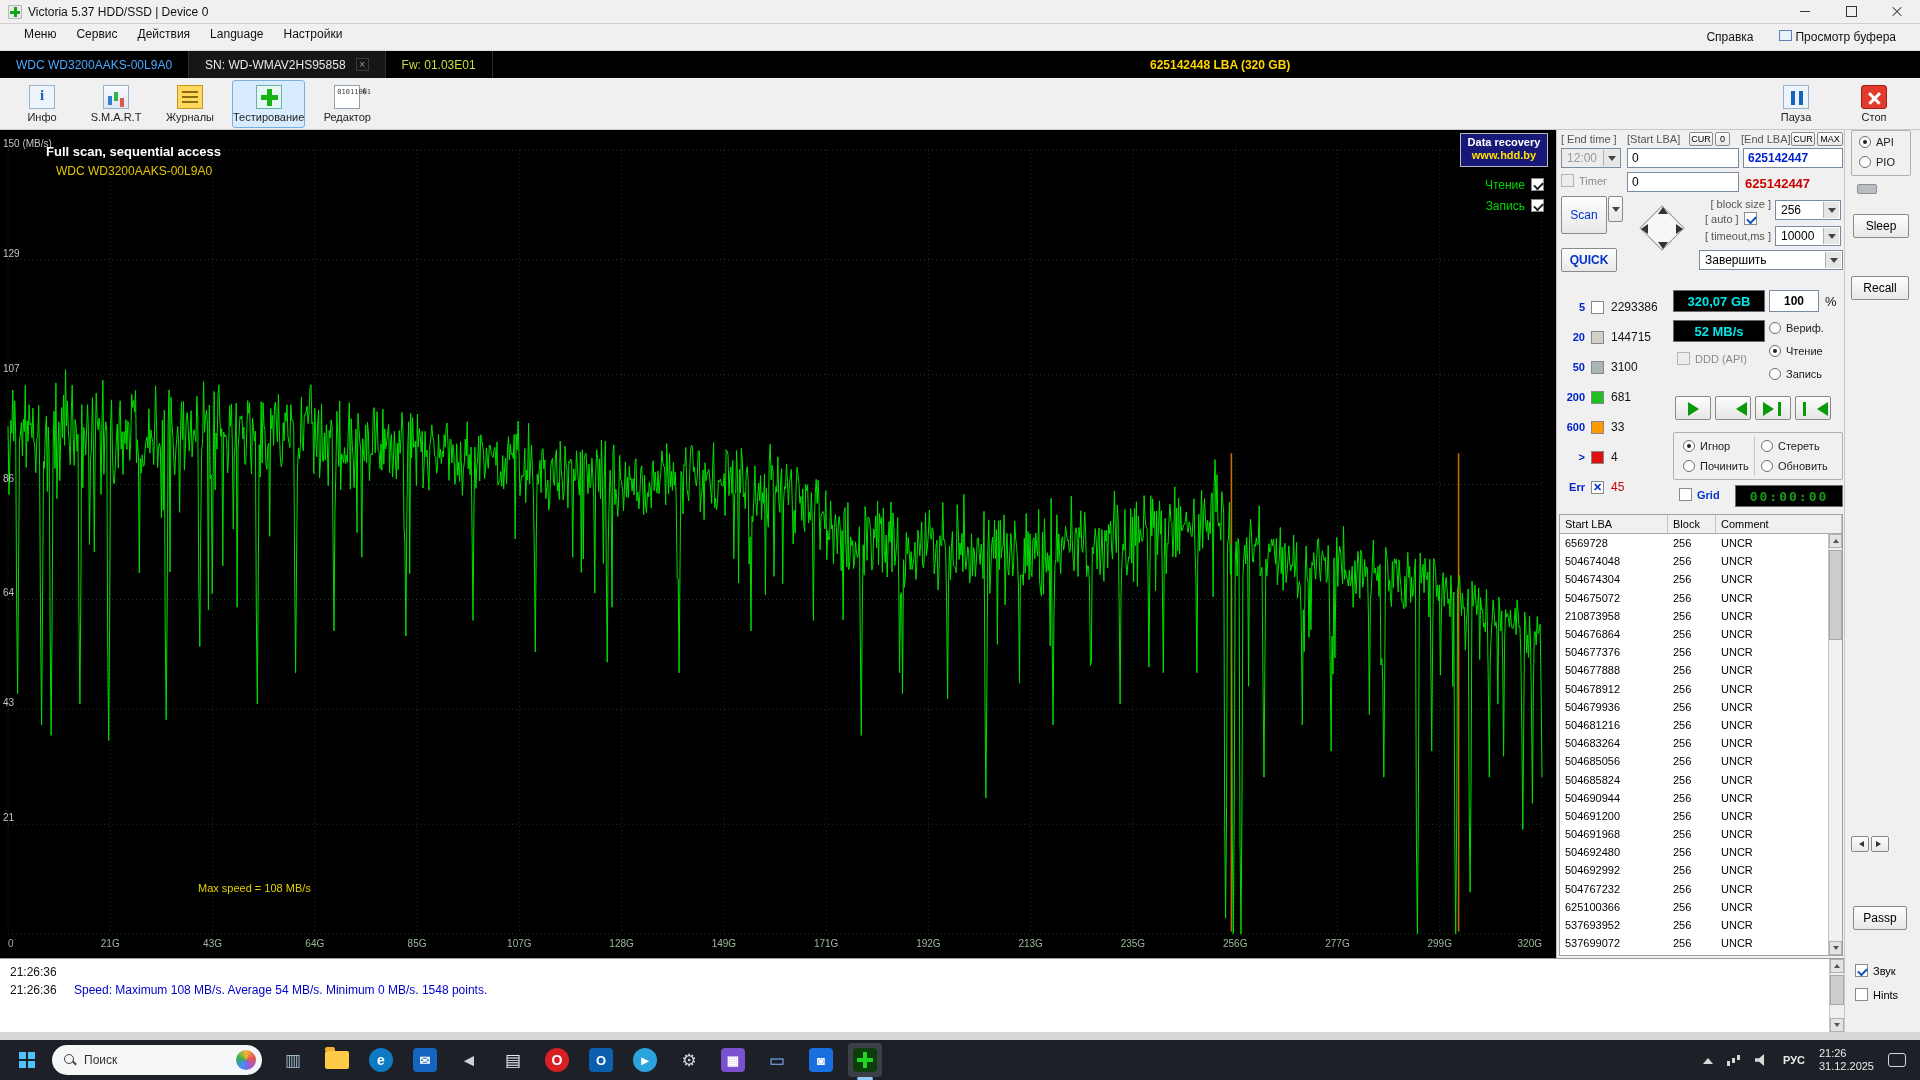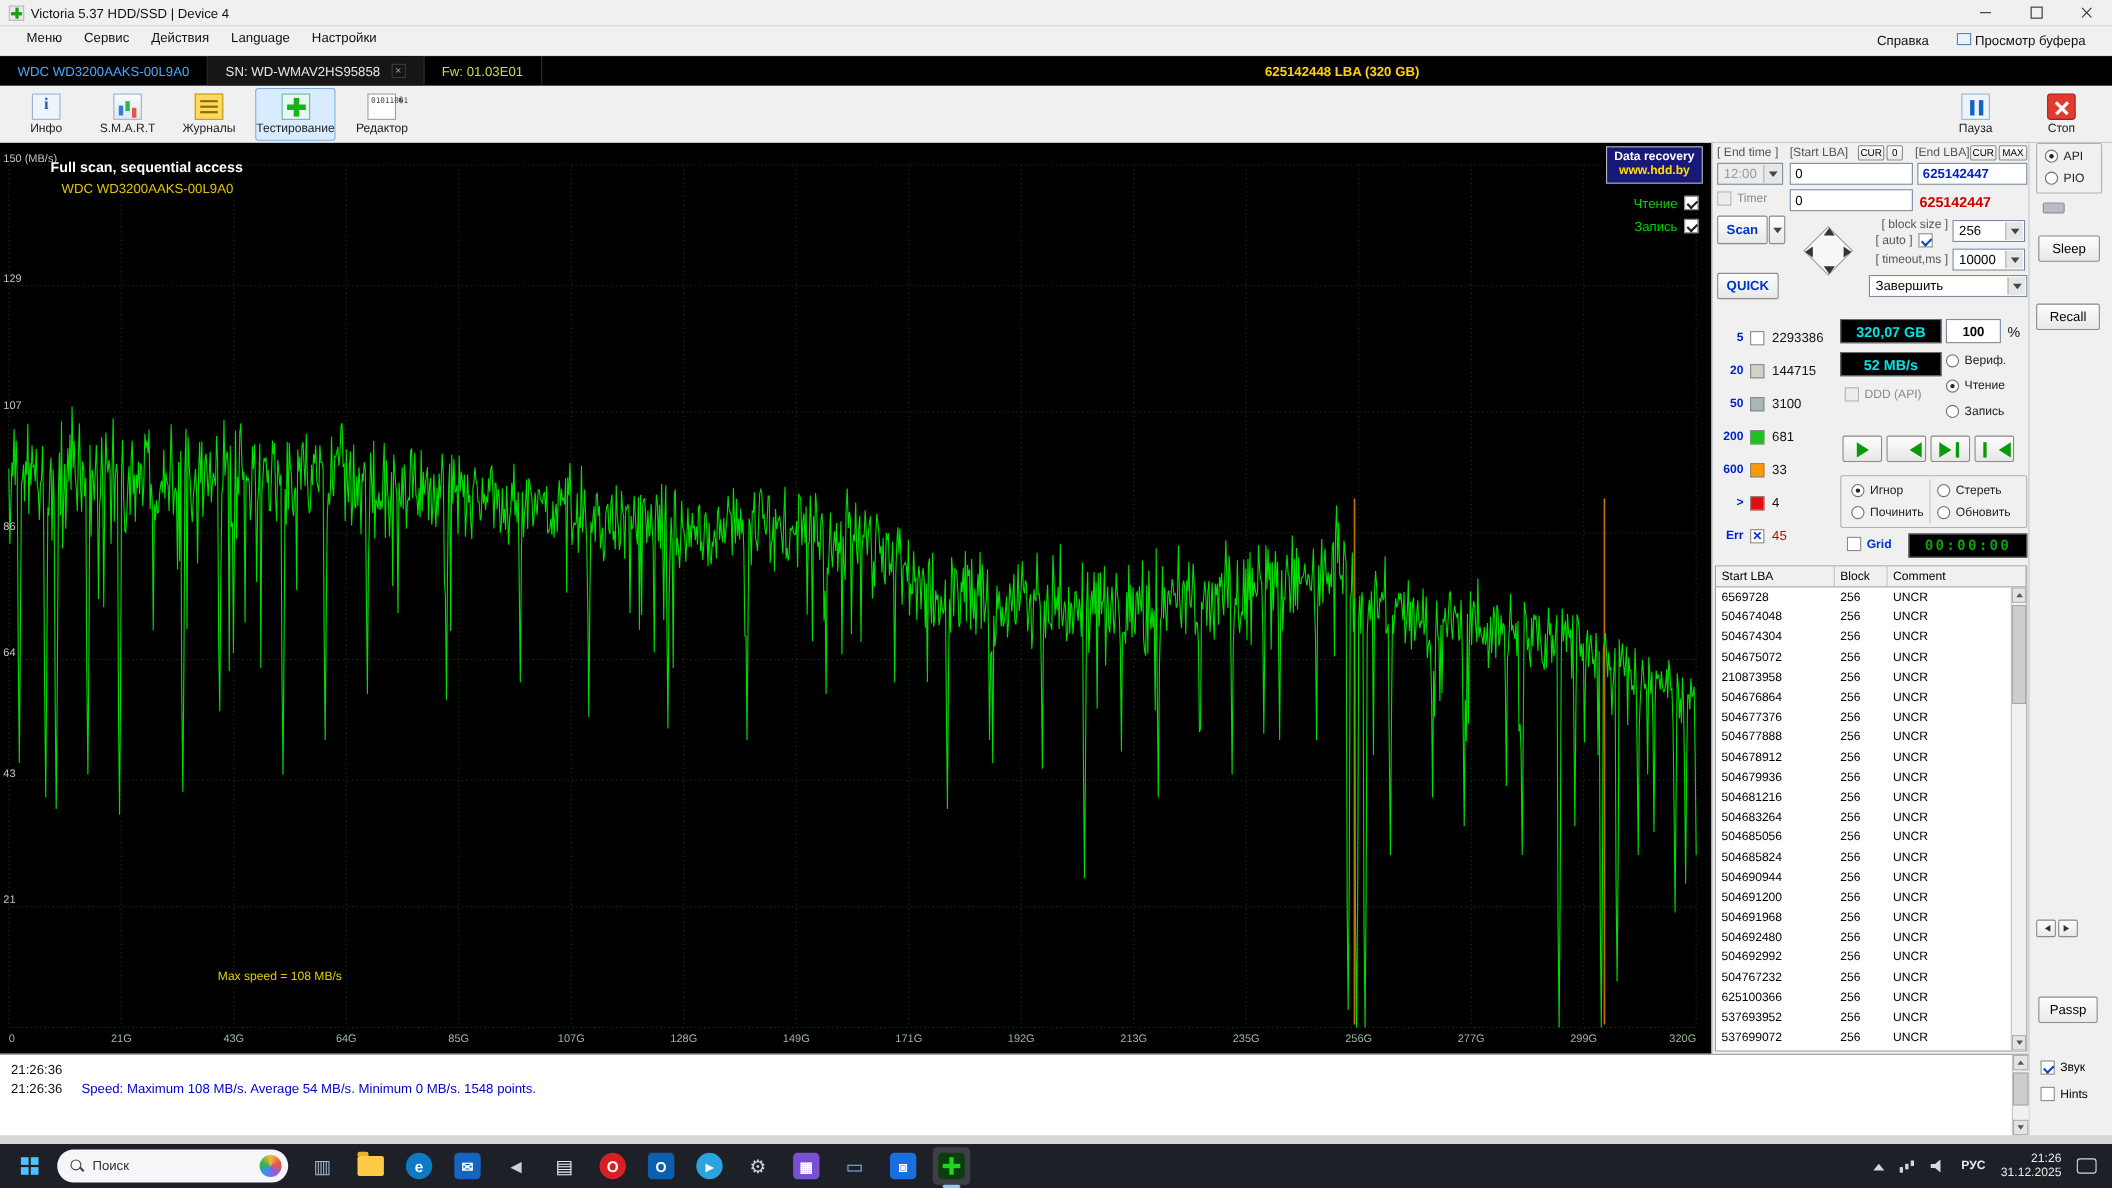--- a/index.html
+++ b/index.html
@@ -169,34 +169,34 @@
 .vic::before{left:10px;top:4px;width:4px;height:16px}
 .vic::after{left:4px;top:10px;width:16px;height:4px}
 .ticon.active{background:rgba(255,255,255,.14)}
 .ticon.active::after{content:"";position:absolute;left:9px;bottom:-3px;width:16px;height:3px;border-radius:2px;background:#8ec9ff}
 .tray{margin-left:auto;display:flex;align-items:center;gap:14px;padding-right:14px;color:#e8e8e8}
 .chev{width:0;height:0;border:5px solid transparent;border-bottom:6px solid #d8d8d8;margin-bottom:3px}
 .net{width:14px;height:12px;position:relative}
 .net::before{content:"";position:absolute;left:0;bottom:0;width:3px;height:5px;background:#d8d8d8;box-shadow:5px -3px 0 #d8d8d8,10px -6px 0 #d8d8d8}
 .spk{width:14px;height:12px;background:#d8d8d8;clip-path:polygon(0 35%,30% 35%,65% 0,65% 100%,30% 65%,0 65%)}
 .lang{font-size:11px;font-weight:bold}
-.clock{text-align:right;font-size:11px;line-height:13px}
+.clock{text-align:left;font-size:11px;line-height:13px}
 .bell{width:18px;height:14px;border:1.5px solid #d8d8d8;border-radius:3px}
 
 
 .checkrow{display:flex;align-items:center;gap:5px;font-size:11px}
 </style>
 </head>
 <body>
 
 <div class="app">
 
   <div class="titlebar">
     <span class="app-icon"></span>
-    <span class="title-text">Victoria 5.37 HDD/SSD | Device 4</span>
+    <span class="title-text">Victoria 5.37 HDD/SSD | Device 0</span>
     <div class="win-controls">
       <div class="wc wc-min"></div>
       <div class="wc wc-max"></div>
       <div class="wc wc-close"></div>
     </div>
   </div>
 
   <div class="menubar">
     <div style="display:flex" id="menu-items">
         <div class="mitem">Меню</div>
@@ -349,21 +349,21 @@
     <input class="inp" style="left: 70px; top: 18px; width: 112px; height: 20px;" value="0">
     <input class="inp pval-blue" style="left: 186px; top: 18px; width: 100px; height: 20px; color: rgb(0, 34, 204); font-weight: bold;" value="625142447">
 
     <div class="checkrow" style="position:absolute;left:4px;top:44px;color:#8a8a8a">
       <span class="cb disabled"></span>
       <span>Timer</span>
     </div>
     <input class="inp" style="left: 70px; top: 42px; width: 112px; height: 20px;" value="0">
     <span class="plabel pval-red" style="left:188px;top:46px;font-size:13px">625142447</span>
 
-    <div class="btn" style="left:4px;top:66px;width:46px;height:26px;color:#0033cc;font-weight:bold">Scan</div>
+    <div class="btn" style="left:4px;top:66px;width:46px;height:38px;color:#0033cc;font-weight:normal">Scan</div>
     <div class="btn" style="left:51px;top:66px;width:15px;height:26px">
         <span style="border:4px solid transparent;border-top:5px solid #444;margin-top:4px"></span>
       </div>
     <div class="btn" style="left:4px;top:118px;width:56px;height:24px;color:#0033cc;font-weight:bold">QUICK</div>
 
     <div class="diamond" style="left:77px;top:70px">
       <span class="dsq"></span>
       <span class="darr up"></span>
       <span class="darr down"></span>
       <span class="darr left"></span>

